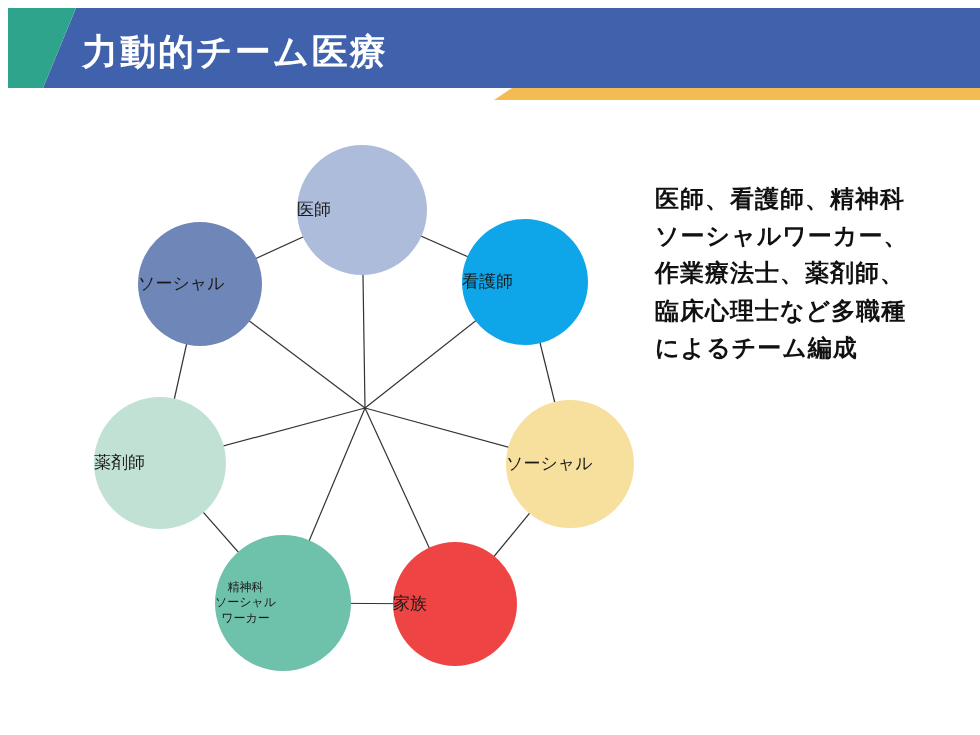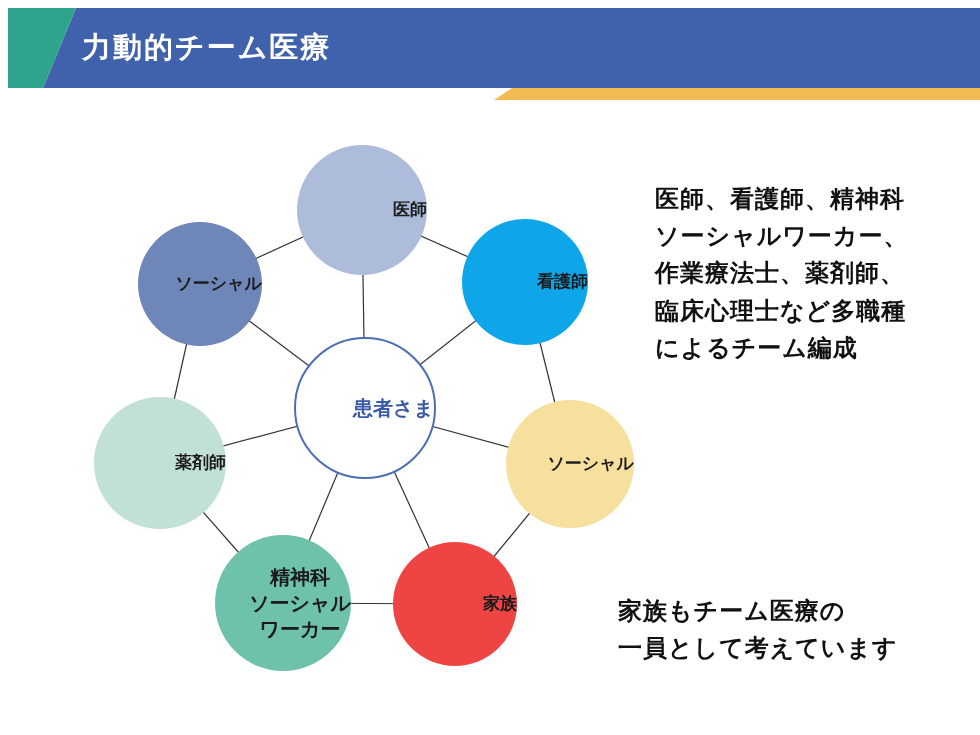--- a/index.html
+++ b/index.html
@@ -21,50 +21,50 @@
     left: 0; top: 0;
     width: 980px;
     height: 110px;
     display: block;
   }
   .page-title {
     position: absolute;
     left: 82px;
     top: 28px;
     color: #ffffff;
-    font-size: 29px;
+    font-size: 36px;
     font-weight: bold;
     letter-spacing: 2px;
   }
   
   #lines-svg {
     position: absolute;
     left: 0; top: 0;
     width: 980px;
     height: 735px;
   }
   .node {
     position: absolute;
     border-radius: 50%;
     display: flex;
     align-items: center;
-    justify-content: flex-end;
+    justify-content: flex-start;
     text-align: center;
-    font-weight: bold;
+    font-weight: normal;
     color: #1a1a1a;
     font-size: 17px;
     line-height: 1.3;
     white-space: pre-line;
   }
   .node-doctor        { left:297px; top:145px; width:130px; height:130px; background:#aebcdc; }
   .node-nurse         { left:462px; top:219px; width:126px; height:126px; background:#0ea5e9; }
   .node-psychologist  { left:138px; top:222px; width:124px; height:124px; background:#6e86b8; }
   .node-pharmacist    { left: 94px; top:397px; width:132px; height:132px; background:#c2e1d5; }
   .node-ot            { left:506px; top:400px; width:128px; height:128px; background:#f7df9e; }
-  .node-psw           { left:215px; top:535px; width:136px; height:136px; background:#6ec1ab; font-size:20px; }
+  .node-psw           { left:215px; top:535px; width:136px; height:136px; background:#6ec1ab; font-size:12px; }
   .node-family        { left:393px; top:542px; width:124px; height:124px; background:#ef4444; }
   .node-patient {
     left:294px; top:337px; width:142px; height:142px;
     background:#ffffff;
     border: 2px solid #4a6fb5;
     box-sizing: border-box;
     color: #3a5aa8;
     font-size: 20px;
   }
   
@@ -129,25 +129,20 @@
     <span>ソーシャル</span>
   </div>
   <div class="node node-psw">
     <span>精神科
 ソーシャル
 ワーカー</span>
   </div>
   <div class="node node-family">
     <span>家族</span>
   </div>
-  <div class="node node-patient">
-    <span>患者さま</span>
-  </div>
 
   <div class="annotation annotation-team">医師、看護師、精神科
 ソーシャルワーカー、
 作業療法士、薬剤師、
 臨床心理士など多職種
 によるチーム編成</div>
-  <div class="annotation annotation-family">家族もチーム医療の
-一員として考えています</div>
 
 </div>
 
 </body></html>

